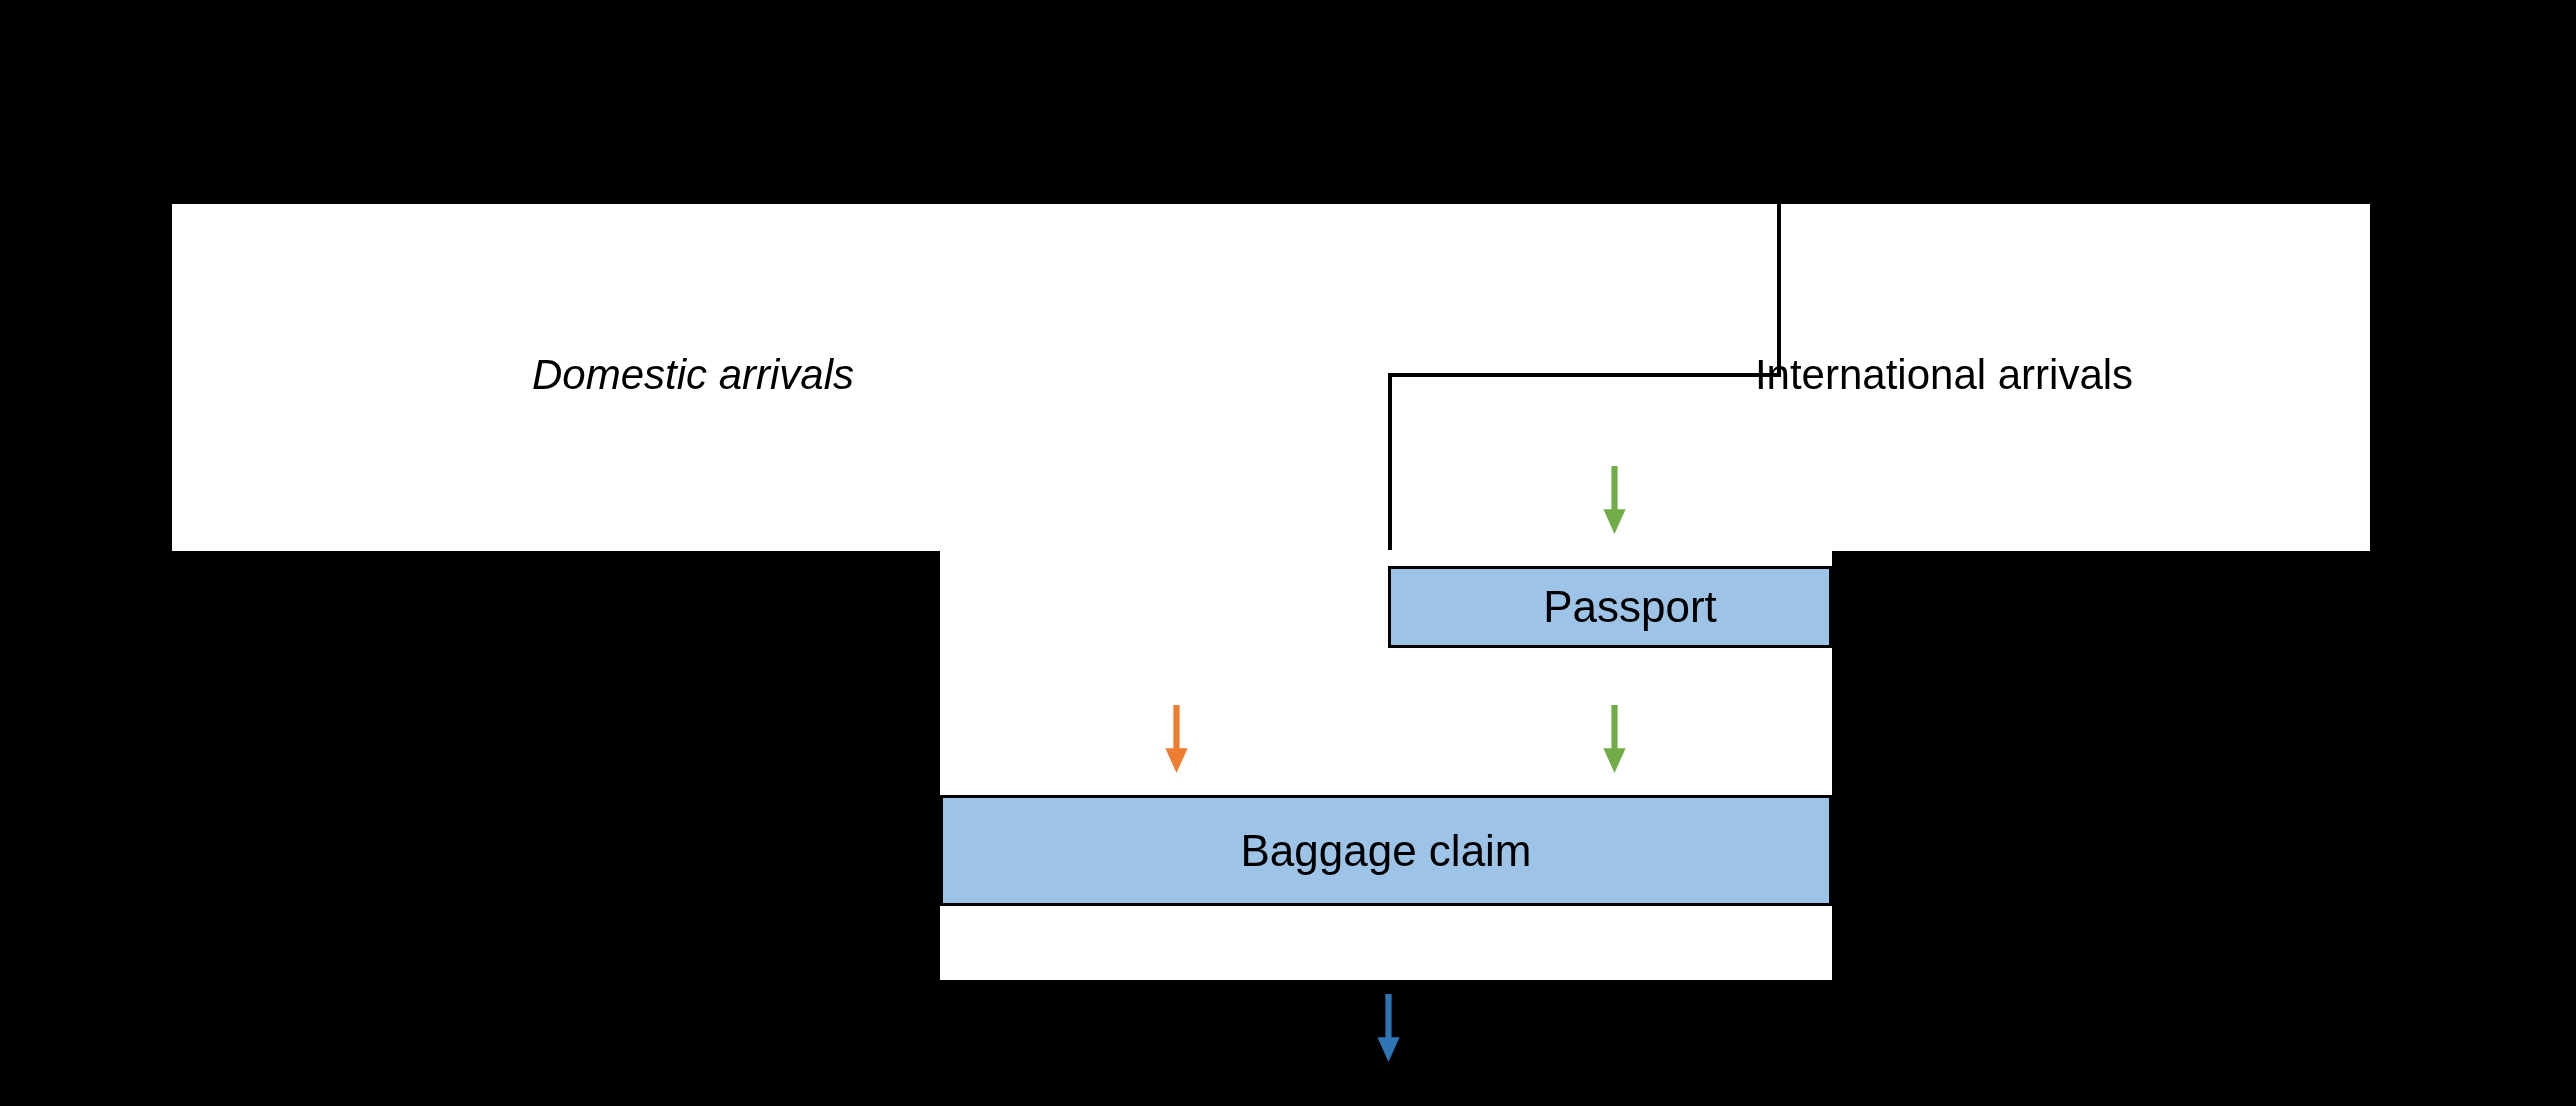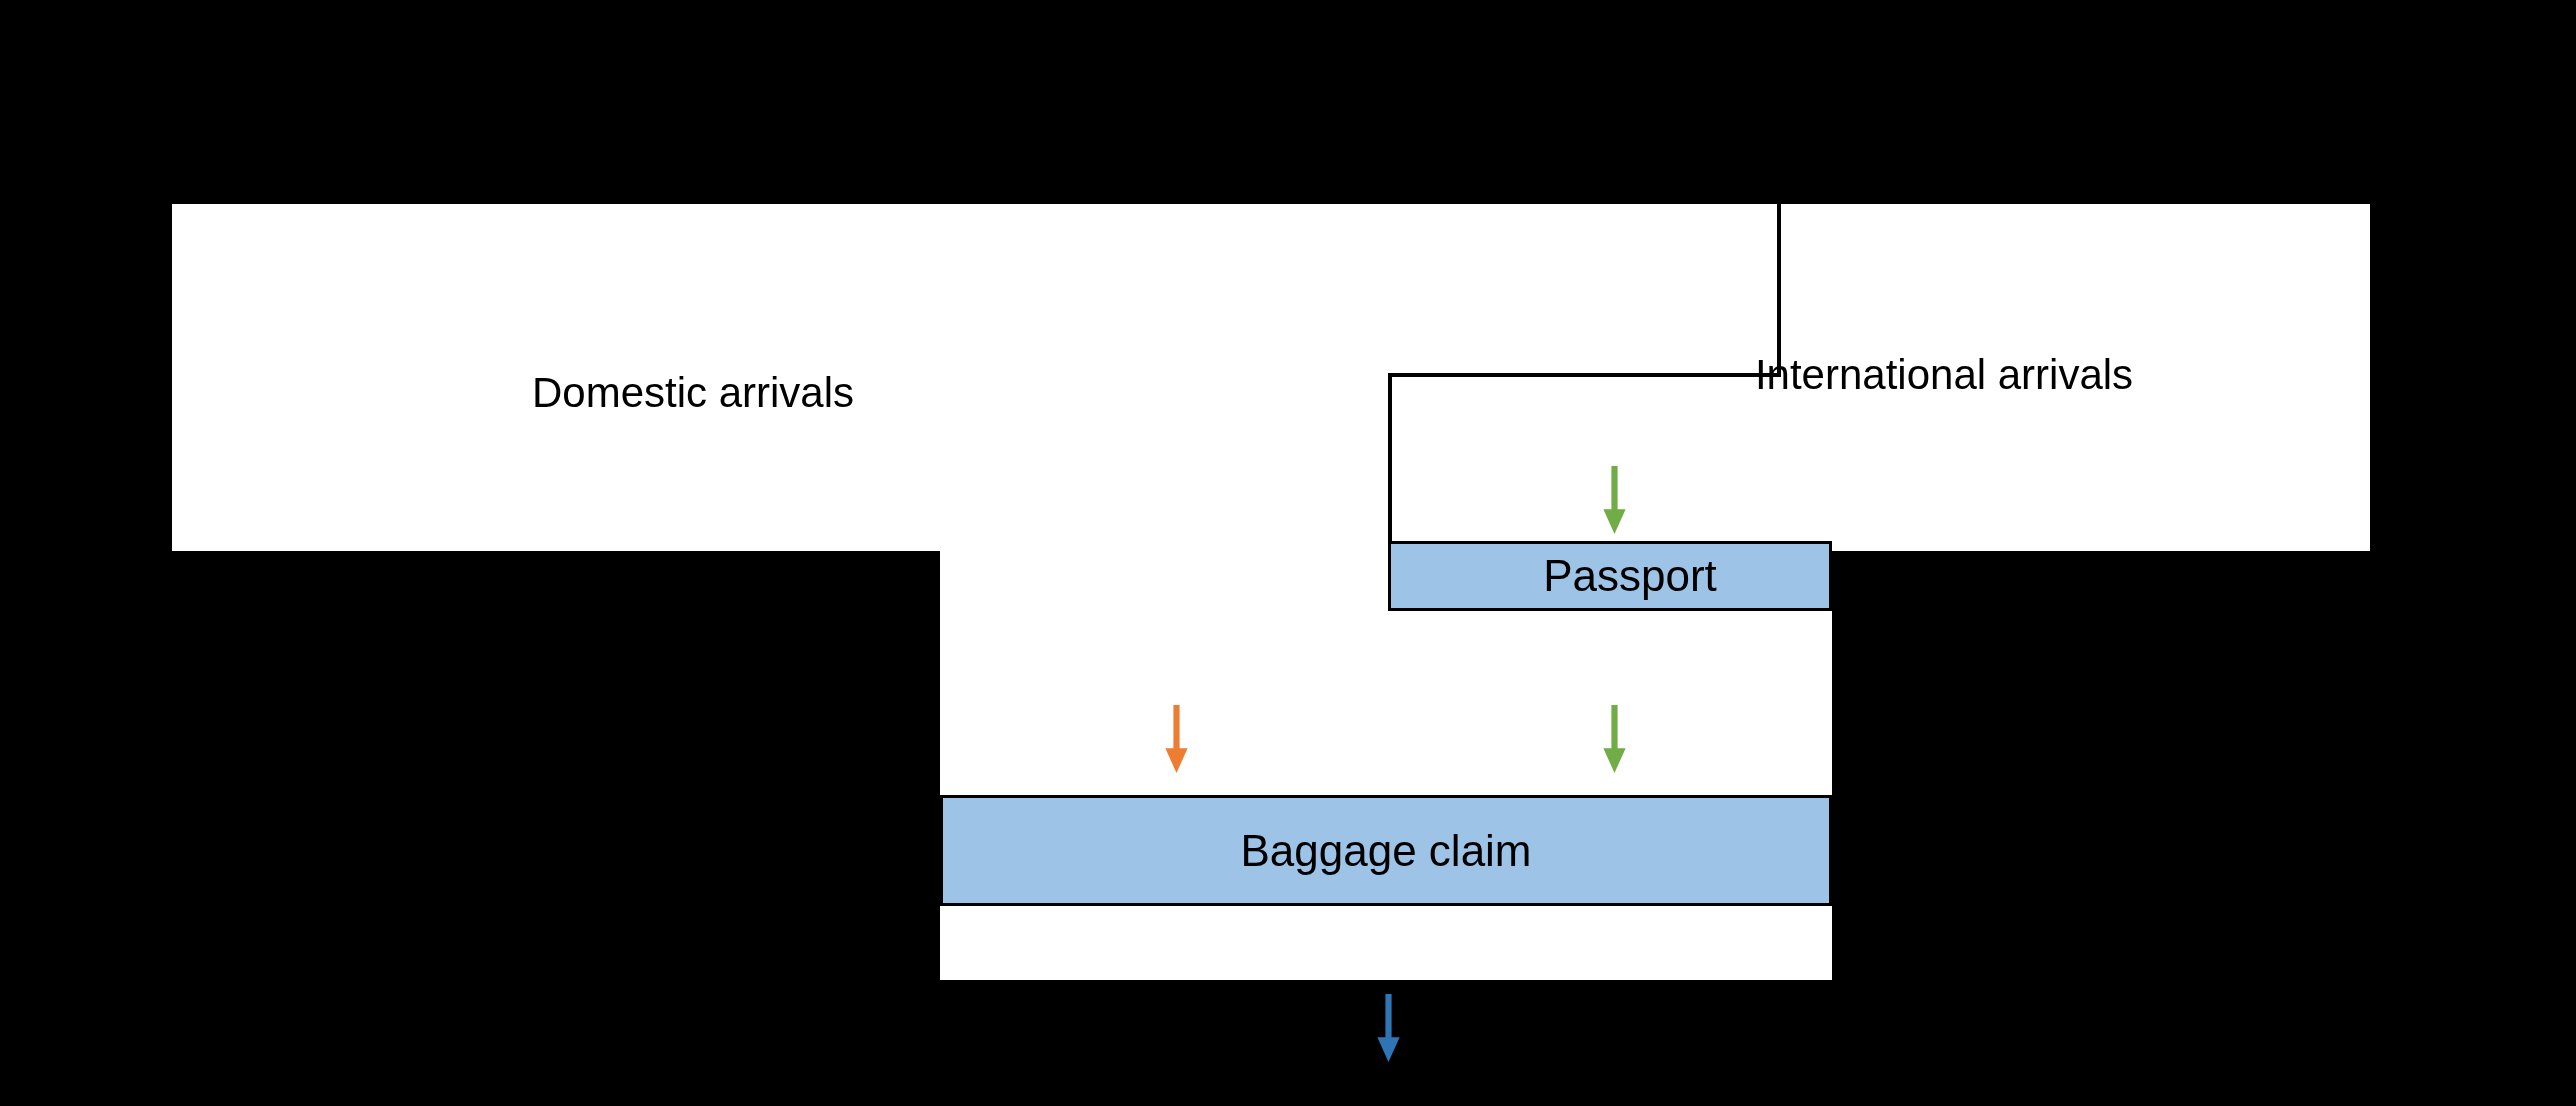--- a/index.html
+++ b/index.html
@@ -26,35 +26,35 @@
   .wall-v-left  { left: 1388px; top: 373px; width: 3.7px;   height: 177px; }
 
   
   .zone-label {
     position: absolute;
     transform: translate(-50%, -50%);
     font-size: 42px;
     color: #000000;
     white-space: nowrap;
   }
-  .label-domestic      { left: 693px; top: 393px; }
+  .label-domestic      { left: 693px; top: 375px; font-style: italic; }
   .label-international { left: 1944px; top: 375px; }
 
   
   .station {
     position: absolute;
     background: #9DC3E6;
     border: 3.1px solid #000000;
     display: flex;
     align-items: center;
     justify-content: center;
     font-size: 44px;
     color: #000000;
   }
-  .passport { left: 1388px; top: 541px;  width: 444px;  height: 70px; padding-left: 40px; }
+  .passport { left: 1388px; top: 566px;  width: 444px;  height: 82px; padding-left: 40px; }
   .baggage  { left: 940px; top: 795px; width: 892px; height: 111px; }
 
   .arrow { position: absolute; }
 </style>
 </head>
 <body>
 
 <div class="stage">
 
   <div class="hall band-top"></div>

